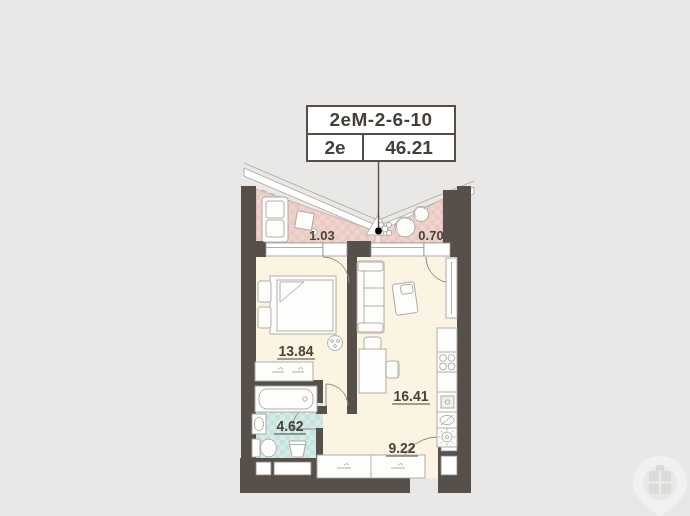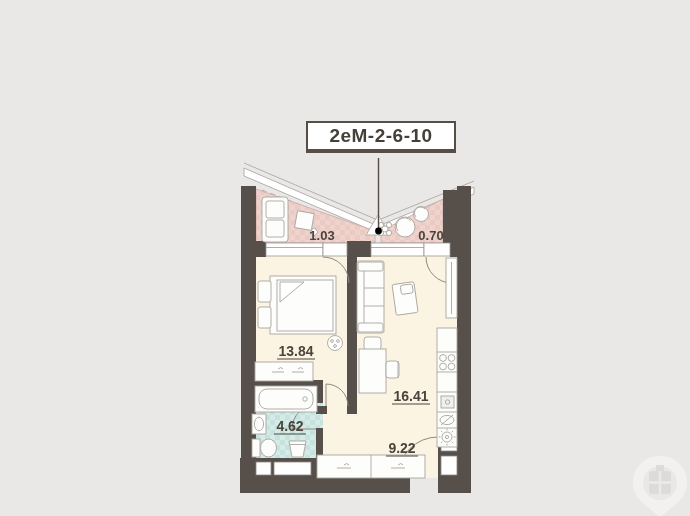--- a/index.html
+++ b/index.html
@@ -1,20 +1,20 @@
 <!DOCTYPE html>
 <html><head>
 <meta charset="utf-8">
 <style>
   html,body{margin:0;padding:0;background:#e9e8e7;}
   .stage{position:relative;width:690px;height:516px;background:#e9e8e7;overflow:hidden;
          font-family:"Liberation Sans",sans-serif;}
   .plan-svg{position:absolute;left:0;top:0;}
   .title-card{position:absolute;left:306px;top:105px;width:146px;background:#ffffff;
-              border:2px solid #554e47;color:#453f39;margin-top:16px;}
+              border:2px solid #554e47;color:#453f39;}
   .tc-row1{height:26px;border-bottom:2px solid #554e47;display:flex;align-items:center;
            justify-content:center;font-size:19px;font-weight:bold;letter-spacing:.5px;}
   .tc-row2{height:25px;display:flex;}
   .tc-cell-type{width:54px;border-right:2px solid #554e47;display:flex;align-items:center;
                 justify-content:center;font-size:19px;font-weight:bold;}
   .tc-cell-area{flex:1;display:flex;align-items:center;justify-content:center;
                 font-size:19px;font-weight:bold;}
   .room-label{font-size:14px;font-weight:bold;fill:#4a443d;}
   .balcony-label{font-size:13px;font-weight:bold;fill:#4a443d;}
 </style>
@@ -260,15 +260,19 @@
     <circle cx="660" cy="483" r="17" fill="#e9e8e7"></circle>
     <rect x="656" y="465" width="8" height="6" fill="#dcdbd9"></rect>
     <rect x="649" y="471" width="22" height="23" rx="3" fill="#dcdbd9"></rect>
     <line x1="649" y1="482.5" x2="671" y2="482.5" stroke="#eceae8" stroke-width="2.6"></line>
     <line x1="660" y1="471" x2="660" y2="494" stroke="#eceae8" stroke-width="2.6"></line>
   </g>
 </svg>
 
 <div class="title-card">
   <div class="tc-row1">2еМ-2-6-10</div>
+  <div class="tc-row2">
+    <div class="tc-cell-type">2е</div>
+    <div class="tc-cell-area">46.21</div>
+  </div>
 </div>
 
 </div>
 
 </body></html>

